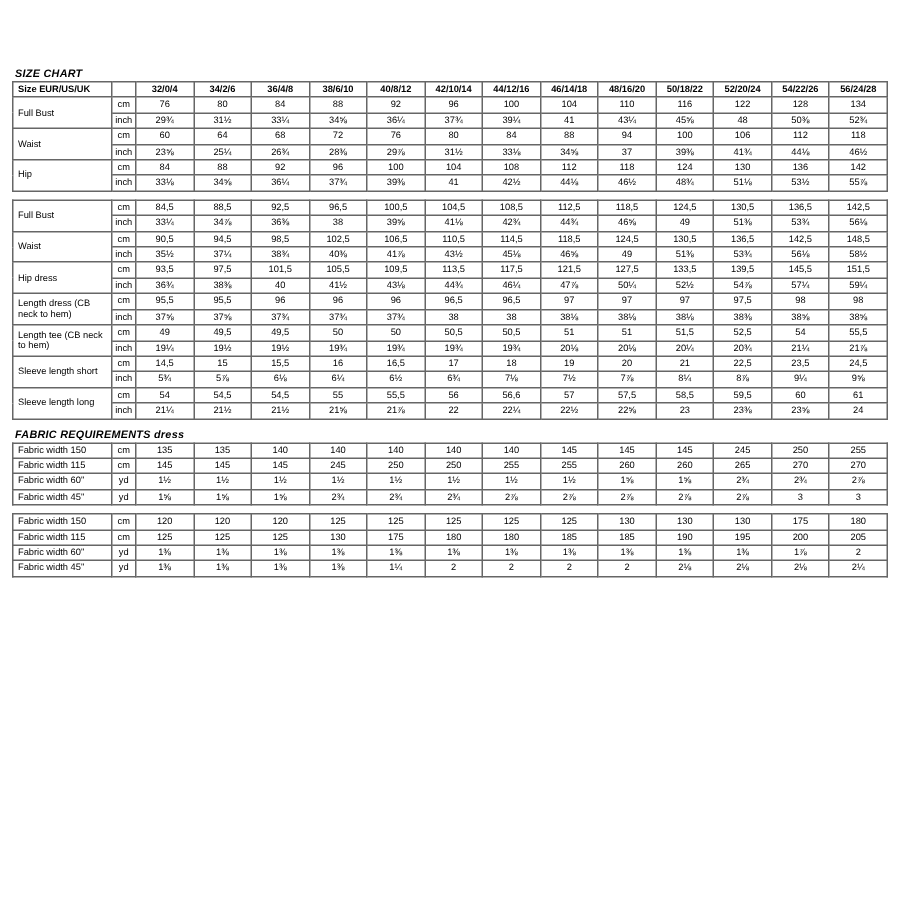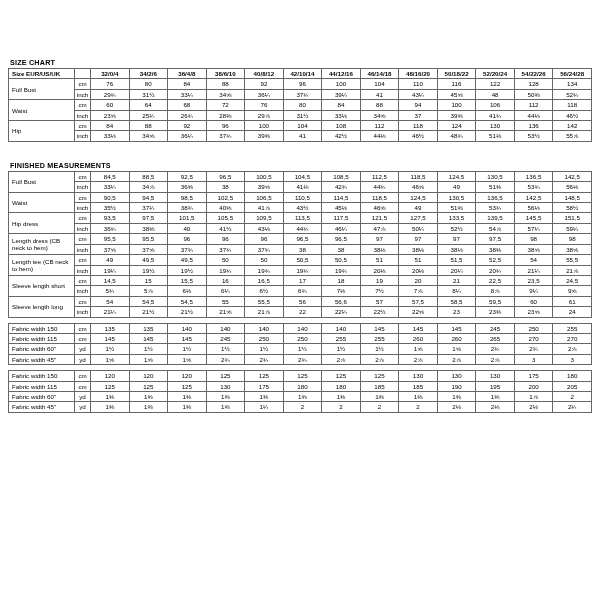--- a/index.html
+++ b/index.html
@@ -17,22 +17,23 @@
   .page {
     width: 600px;
     height: 600px;
     box-sizing: border-box;
     padding: 44px 8px 8px 8px;
   }
   .section-title {
     font-size: 7.2px;
     font-weight: bold;
     letter-spacing: 0.2px;
-    margin: 14px 0 1px 2px;
+    margin: 0 0 1px 2px;
     line-height: 9px;
+    font-style: italic;
   }
   table {
     border-collapse: collapse;
     width: 584px;
     table-layout: fixed;
   }
   td, th {
     border: 0.6px solid #666666;
     font-size: 6.2px;
     line-height: 7.4px;
@@ -204,21 +205,20 @@
             <td>51⅛</td>
             <td>53½</td>
             <td>55⅞</td>
           </tr>
         </tbody>
     </table>
   </div>
 
   <div class="spacer"></div>
 
-  <div class="section-title">FINISHED MEASUREMENTS</div>
 
   <div class="tbl-wrap">
     <table>
       <colgroup>
         <col class="c-lbl">
           <col class="c-unit">
         <col>
           <col>
           <col>
           <col>
@@ -463,20 +463,21 @@
             <td>23⅜</td>
             <td>23⅝</td>
             <td>24</td>
           </tr>
         </tbody>
     </table>
   </div>
 
   <div class="spacer"></div>
 
+  <div class="section-title">FABRIC REQUIREMENTS dress</div>
 
   <div class="tbl-wrap">
     <table>
       <colgroup>
         <col class="c-lbl">
           <col class="c-unit">
         <col>
           <col>
           <col>
           <col>

